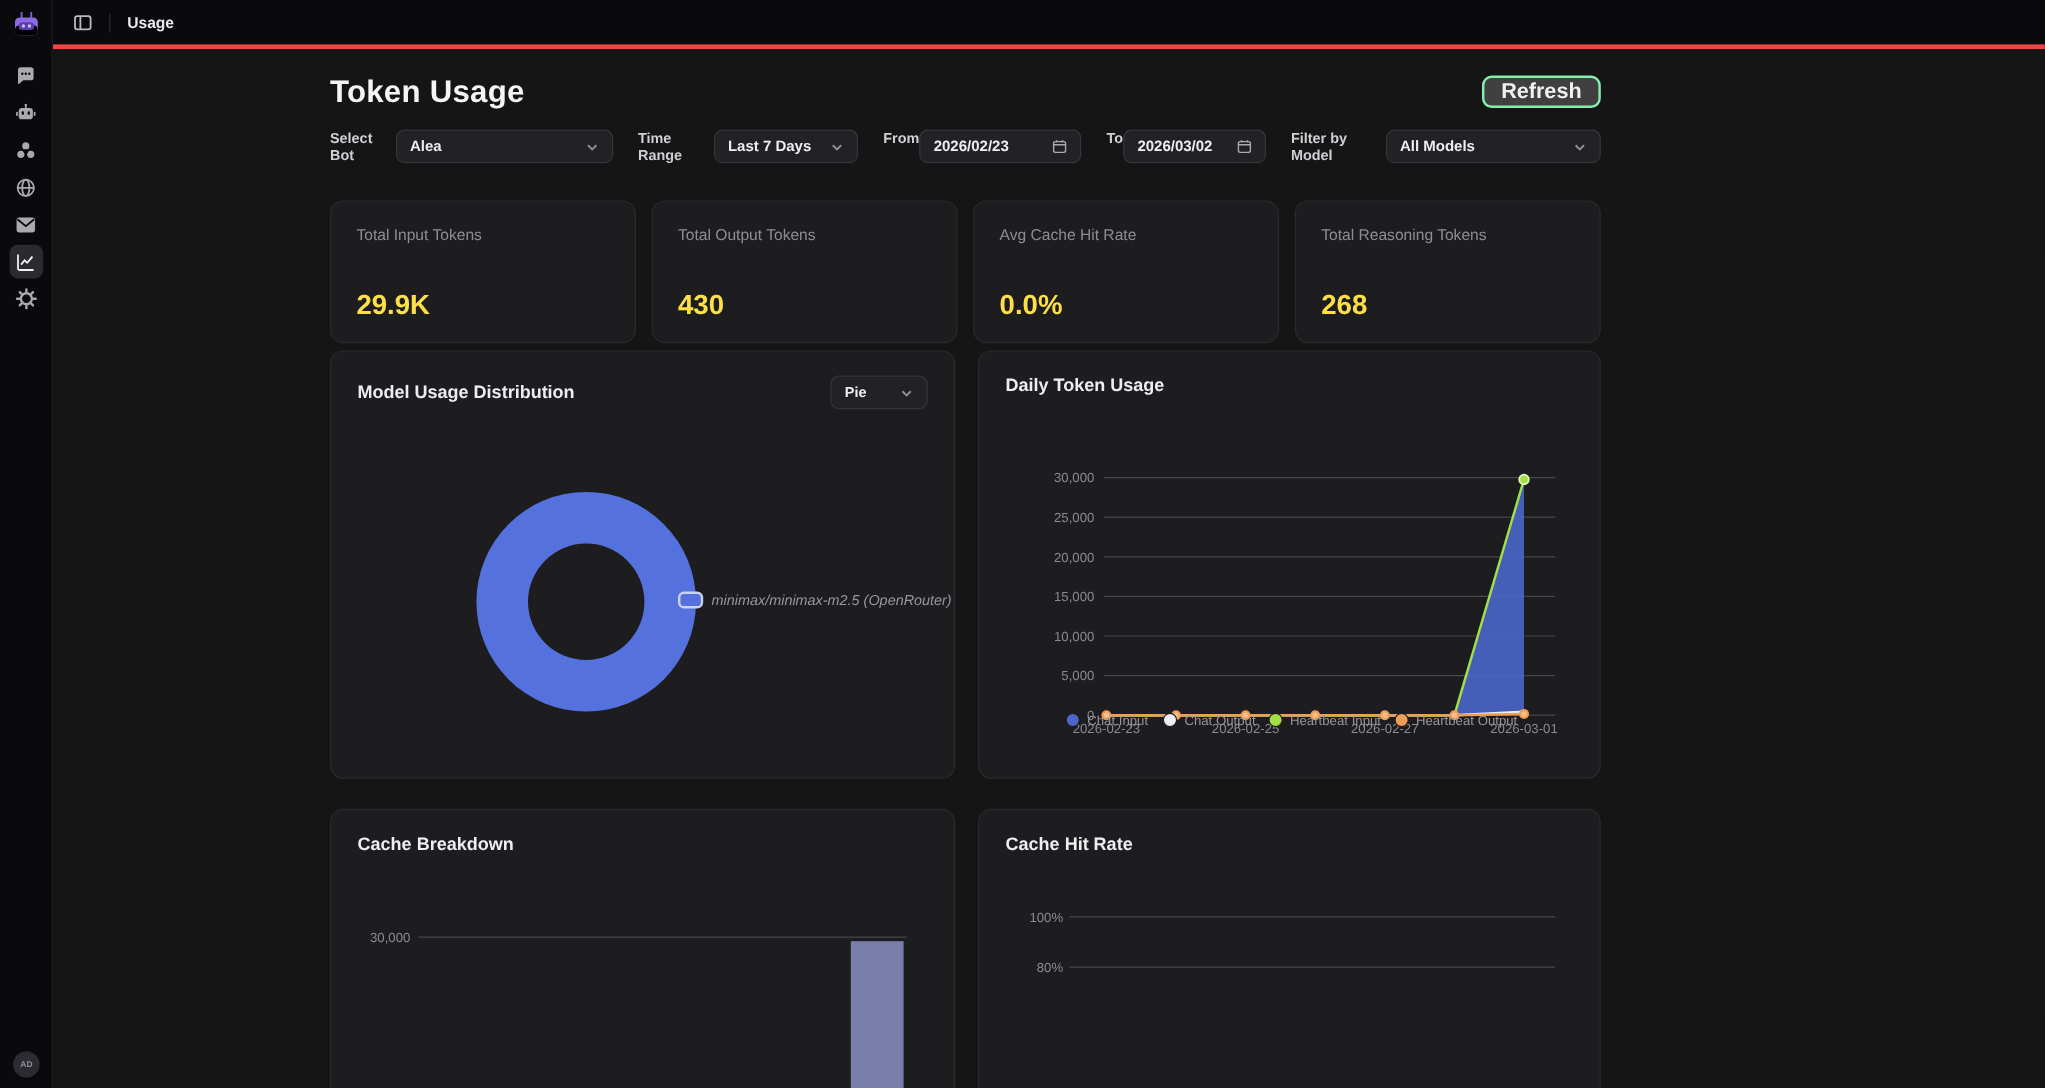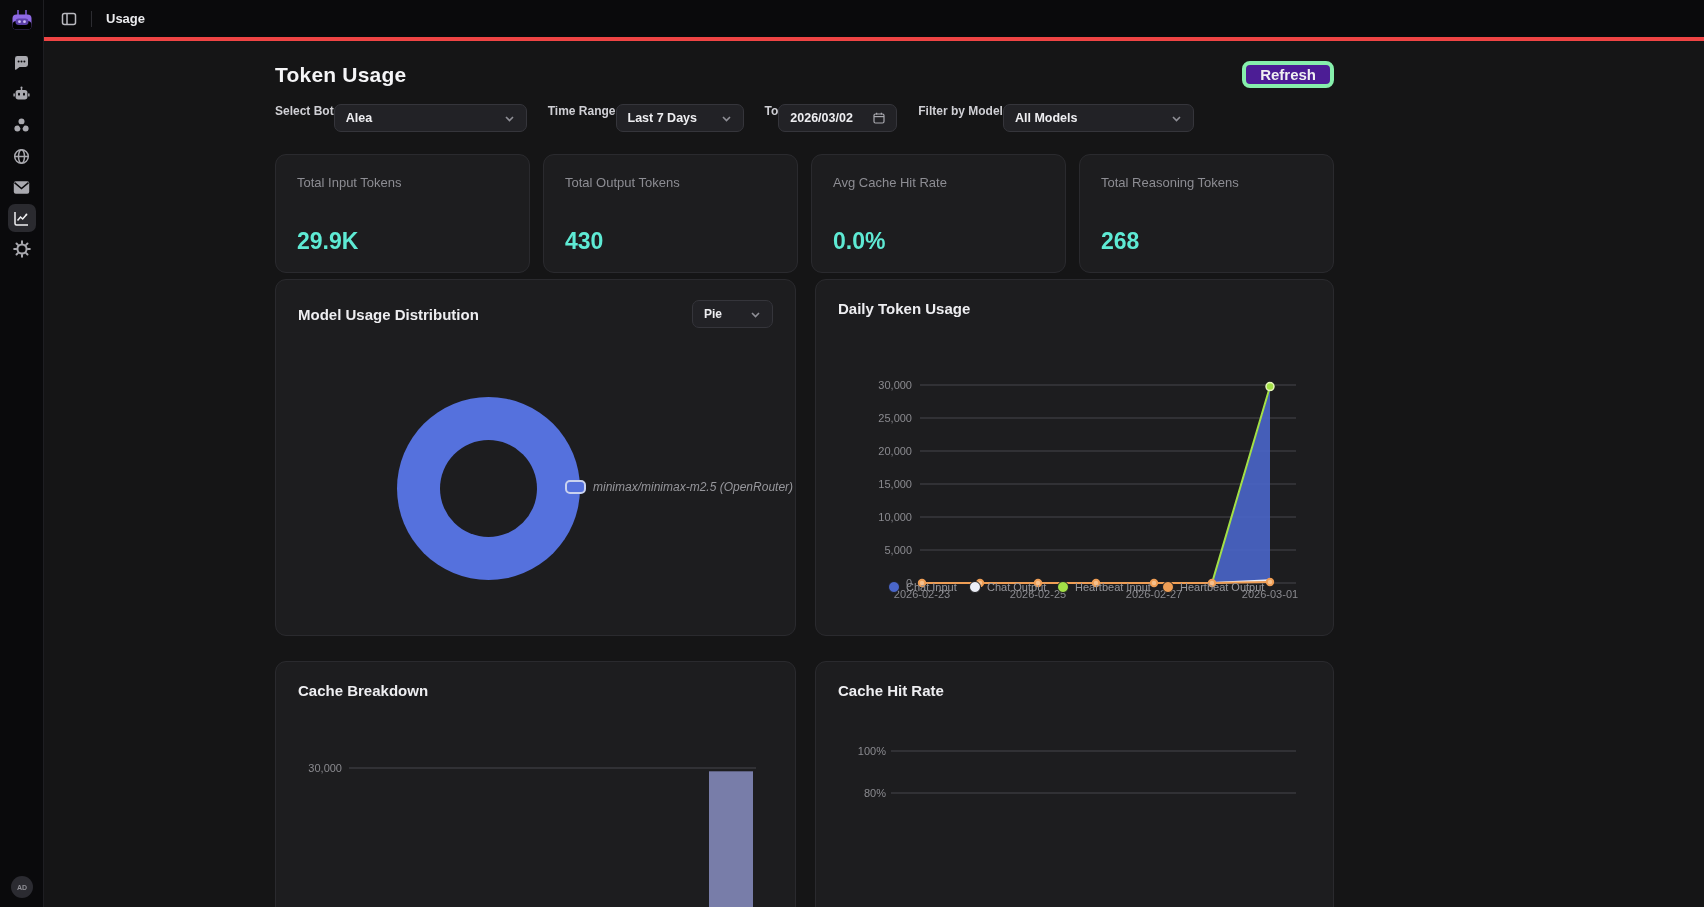--- a/index.html
+++ b/index.html
@@ -22,43 +22,43 @@
     border-bottom:4px solid #ef4444; display:flex; align-items:center; z-index:4; }
   .panel-toggle { margin-left:13px; width:24px; height:24px; display:flex; align-items:center;
     justify-content:center; color:#b9b9bf; cursor:pointer; border-radius:6px; }
   .top-divider { width:1px; height:16px; background:#2c2c31; margin:0 14px 0 10px; }
   .top-title { font-size:13px; font-weight:600; color:#ebebee; }
 
   
   .main { position:absolute; left:44px; top:41px; right:0; bottom:0; background:#151516; }
   .container { width:1059px; margin-left:231px; }
   .header-row { display:flex; align-items:center; justify-content:space-between; margin-top:20px; }
-  h1 { font-size:21px; font-weight:700; letter-spacing:.2px; color:#f5f5f7; }
-  .refresh-btn { height:27px; padding:0 14px; background:#4c1d95; border:4px solid #86efac;
-    border-radius:8px; color:#f0f0f2; font-size:15px; font-weight:600; cursor:pointer;
+  h1 { font-size:26px; font-weight:700; letter-spacing:.2px; color:#f5f5f7; }
+  .refresh-btn { height:27px; padding:0 14px; background:#404040; border:2px solid #86efac;
+    border-radius:8px; color:#f0f0f2; font-size:18px; font-weight:600; cursor:pointer;
     font-family:"Liberation Sans", sans-serif; }
 
   
   .filters { display:flex; gap:21px; margin-top:16px; }
   .fgroup { display:flex; flex-direction:row; }
   .flabel { font-size:12px; font-weight:600; color:#cfcfd4; margin-bottom:9px; }
   .control { height:28px; background:#222226; border:1px solid #35353b; border-radius:7px;
     display:flex; align-items:center; padding:0 11px; font-size:12.5px; font-weight:600;
     color:#eeeef1; cursor:pointer; }
   .control .grow { flex:1; }
   .chev { color:#8f8f96; margin-left:10px; display:flex; }
   .cal { color:#a9a9af; margin-left:10px; display:flex; }
   .w-bot{ width:193px; } .w-range{ width:128px; } .w-from{ width:135px; } .w-to{ width:119px; } .w-model{ width:191px; }
 
   
   .stats { display:flex; gap:13px; margin-top:22px; }
   .stat-card { flex:1; height:119px; background:#1d1d1f; border:1px solid #2a2a2e; border-radius:11px;
     padding:20px 21px 17px; display:flex; flex-direction:column; justify-content:space-between; }
   .stat-label { font-size:13px; color:#8d8d93; }
-  .stat-value { font-size:23px; font-weight:700; color:#5eead4; }
+  .stat-value { font-size:23px; font-weight:700; color:#fde047; }
 
   
   .charts-row { display:flex; gap:19px; margin-top:6px; }
   .chart-card { background:#1d1d1f; border:1px solid #2a2a2e; border-radius:11px; position:relative; overflow:hidden; }
   .card-l { width:521px; } .card-r { width:519px; }
   .row1 .chart-card { height:357px; }
   .row2 { margin-top:25px; }
   .row2 .chart-card { height:360px; }
   .card-head { display:flex; align-items:center; justify-content:space-between; padding:20px 22px 0; }
   .card-title { font-size:15px; font-weight:700; color:#eeeef1; }
@@ -192,20 +192,34 @@
             </span>
       </div>
     </div>
     <div class="fgroup">
       <div class="flabel">Time Range</div>
       <div class="control w-range">
         <span class="grow">Last 7 Days</span>
         <span class="chev">
               <svg width="11" height="11" viewBox="0 0 11 11" fill="none" stroke="currentColor" stroke-width="1.6">
                 <path d="M2 4l3.5 3.5L9 4"></path>
+              </svg>
+            </span>
+      </div>
+    </div>
+    <div class="fgroup">
+      <div class="flabel">From</div>
+      <div class="control w-from">
+        <span class="grow">2026/02/23</span>
+        <span class="cal">
+              <svg width="12" height="12" viewBox="0 0 12 12" fill="none" stroke="currentColor" stroke-width="1.2">
+                <rect x="1" y="2" width="10" height="9" rx="1.5"></rect>
+                <line x1="1" y1="4.6" x2="11" y2="4.6"></line>
+                <line x1="3.6" y1="0.8" x2="3.6" y2="2.6"></line>
+                <line x1="8.4" y1="0.8" x2="8.4" y2="2.6"></line>
               </svg>
             </span>
       </div>
     </div>
     <div class="fgroup">
       <div class="flabel">To</div>
       <div class="control w-to">
         <span class="grow">2026/03/02</span>
         <span class="cal">
               <svg width="12" height="12" viewBox="0 0 12 12" fill="none" stroke="currentColor" stroke-width="1.2">

